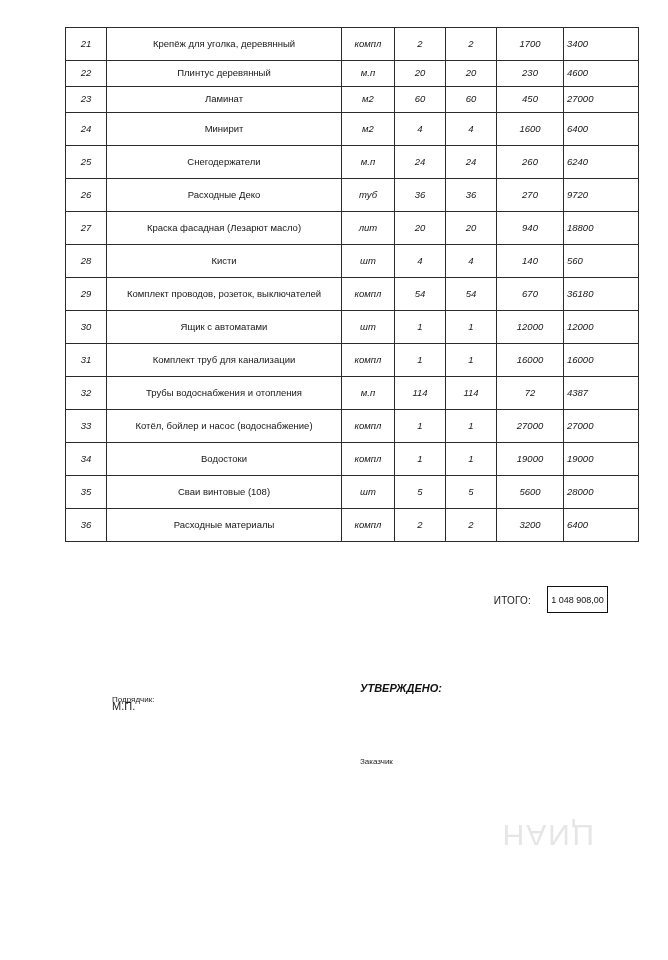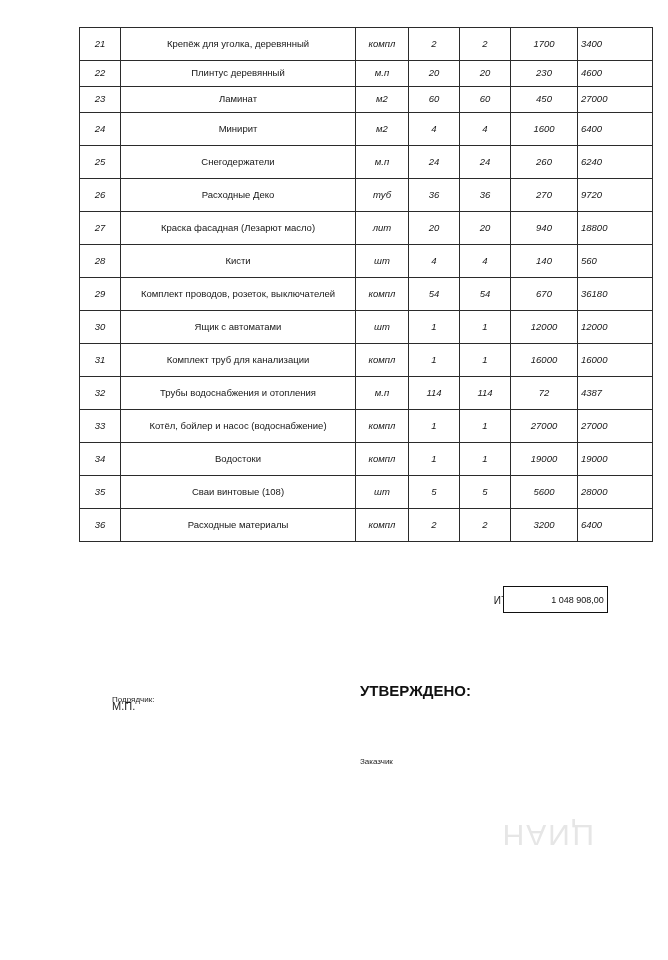--- a/index.html
+++ b/index.html
@@ -20,21 +20,21 @@
     position: absolute;
     left: 0; top: 0;
     width: 668px;
     height: 960px;
     background: #ffffff;
   }
 
   
   #estimate-table {
     position: absolute;
-    left: 79px;
+    left: 65px;
     top: 27px;
     width: 530px;
     border-collapse: collapse;
     table-layout: fixed;
     border-radius: 24px;
   }
   #estimate-table td {
     border: 1px solid #2b2b2b;
     font-size: 9.5px;
     color: #161616;
@@ -109,43 +109,43 @@
     width: 59px;
     height: 25px;
     border: 1.4px solid #111111;
     display: flex;
     align-items: center;
     justify-content: center;
     font-size: 9px;
     color: #111111;
     background: #ffffff;
     white-space: nowrap;
-    padding-left: 44px;
   }
 
   
   #sign-block {
     position: absolute;
     left: 108px;
     top: 620px;
     width: 500px;
     height: 120px;
   }
   .sig-label {
     position: absolute;
     font-size: 8px;
     color: #1d1d1d;
   }
   #sig-contractor { left: 4px; top: 75px; }
   #sig-approved {
     left: 252px;
     top: 62px;
-    font-size: 15px;
+    font-size: 11px;
     font-weight: bold;
     color: #111111;
+    font-style: italic;
   }
   #sig-mp { left: 4px; top: 80px; font-size: 11px; }
   #sig-customer { left: 252px; top: 97px; margin-top: 40px; }
 
   
   #watermark {
     position: absolute;
     left: 384px;
     top: 800px;
     width: 210px;

